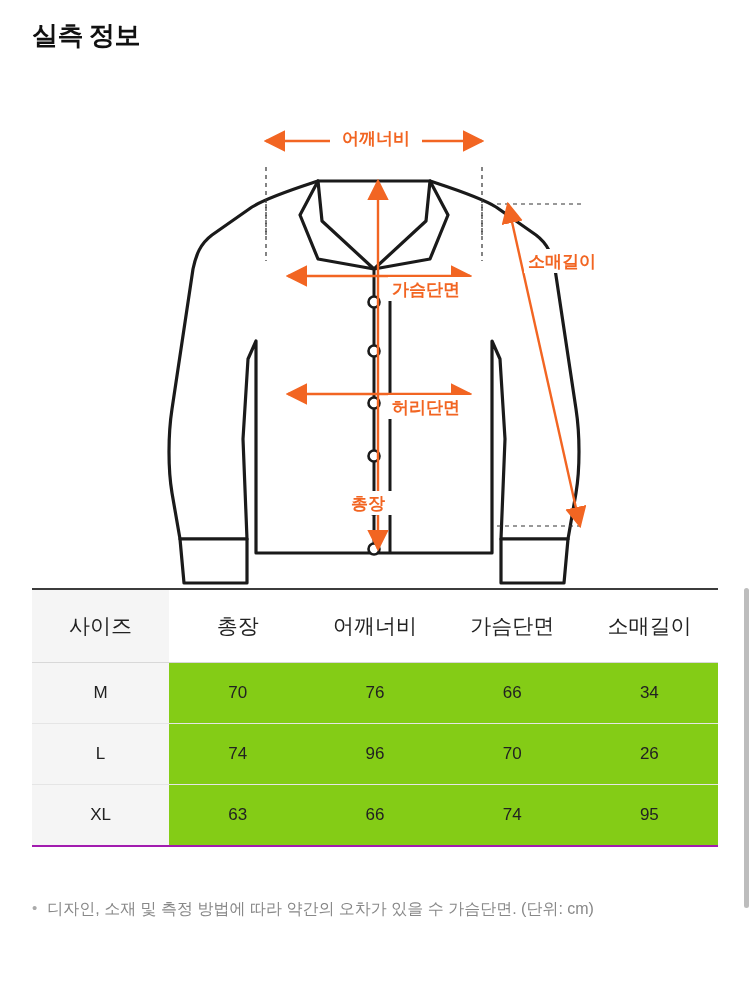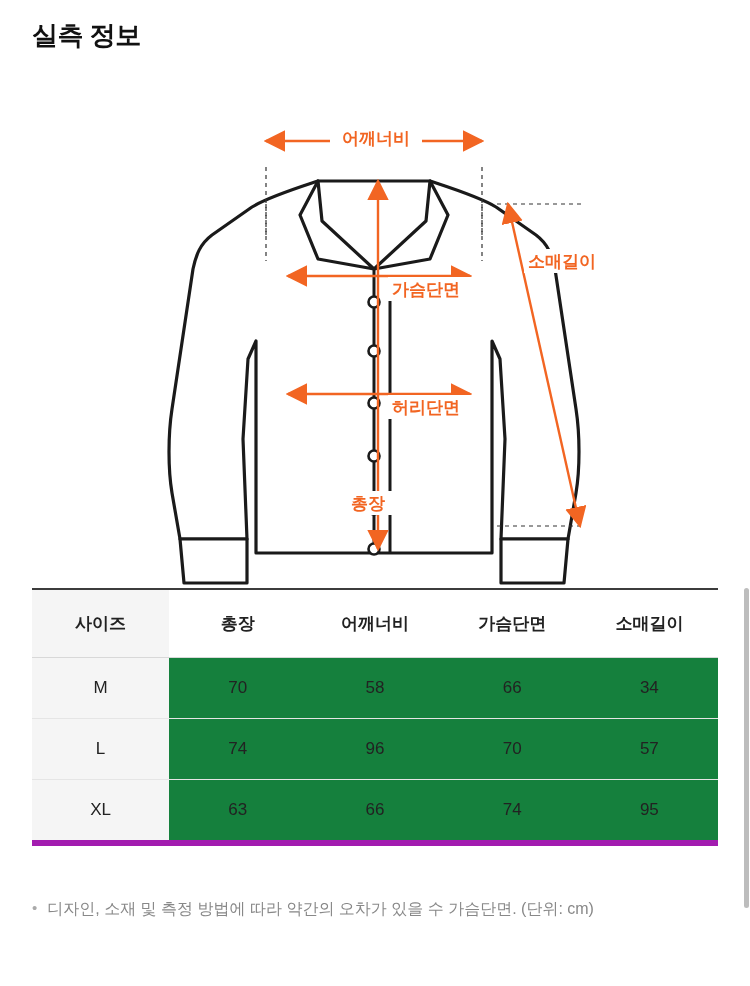--- a/index.html
+++ b/index.html
@@ -21,20 +21,21 @@
     position: relative;
     box-sizing: border-box;
   }
   .page-title {
     font-size: 26px;
     font-weight: bold;
     color: #111111;
     letter-spacing: -0.5px;
     padding: 18px 0 0 32px;
     margin: 0;
+    font-family: Liberation Serif, serif;
   }
 
   
   .diagram-wrap {
     position: relative;
     width: 750px;
     height: 500px;
     margin-top: 56px;
   }
   .diagram-wrap svg {
@@ -53,45 +54,45 @@
     top: 588px;
     left: 32px;
     width: 686px;
   }
   table.size-table {
     border-collapse: collapse;
     width: 686px;
     table-layout: fixed;
   }
   table.size-table thead th {
-    font-size: 17px;
-    font-weight: bold;
+    font-size: 21px;
+    font-weight: normal;
     color: #222222;
     padding: 22px 0;
     text-align: center;
     border-top: 2px solid #3c3c3c;
     border-bottom: 1px solid #d8d8d8;
     background: #ffffff;
   }
   table.size-table thead th.first-col {
     background: #f5f5f5;
   }
   table.size-table tbody td {
     font-size: 17px;
     color: #222222;
     padding: 20px 0;
     text-align: center;
     border-bottom: 1px solid #e5e5e5;
-    background: #15803d;
+    background: #84cc16;
   }
   table.size-table tbody td.first-col {
     background: #f5f5f5;
   }
   table.size-table tbody tr:last-child td {
-    border-bottom: 6px solid #a21caf;
+    border-bottom: 2px solid #a21caf;
     text-align: center;
   }
   .note {
     position: absolute;
     top: 896px;
     left: 32px;
     width: 690px;
     font-size: 16px;
     color: #888888;
     line-height: 1.6;
@@ -240,30 +241,30 @@
           <th>총장</th>
           <th>어깨너비</th>
           <th>가슴단면</th>
           <th>소매길이</th>
         </tr>
       </thead>
       <tbody>
         <tr>
           <td class="first-col">M</td>
           <td>70</td>
-          <td>58</td>
+          <td>76</td>
           <td>66</td>
           <td>34</td>
         </tr>
         <tr>
           <td class="first-col">L</td>
           <td>74</td>
           <td>96</td>
           <td>70</td>
-          <td>57</td>
+          <td>26</td>
         </tr>
         <tr>
           <td class="first-col">XL</td>
           <td>63</td>
           <td>66</td>
           <td>74</td>
           <td>95</td>
         </tr>
       </tbody>
     </table>

